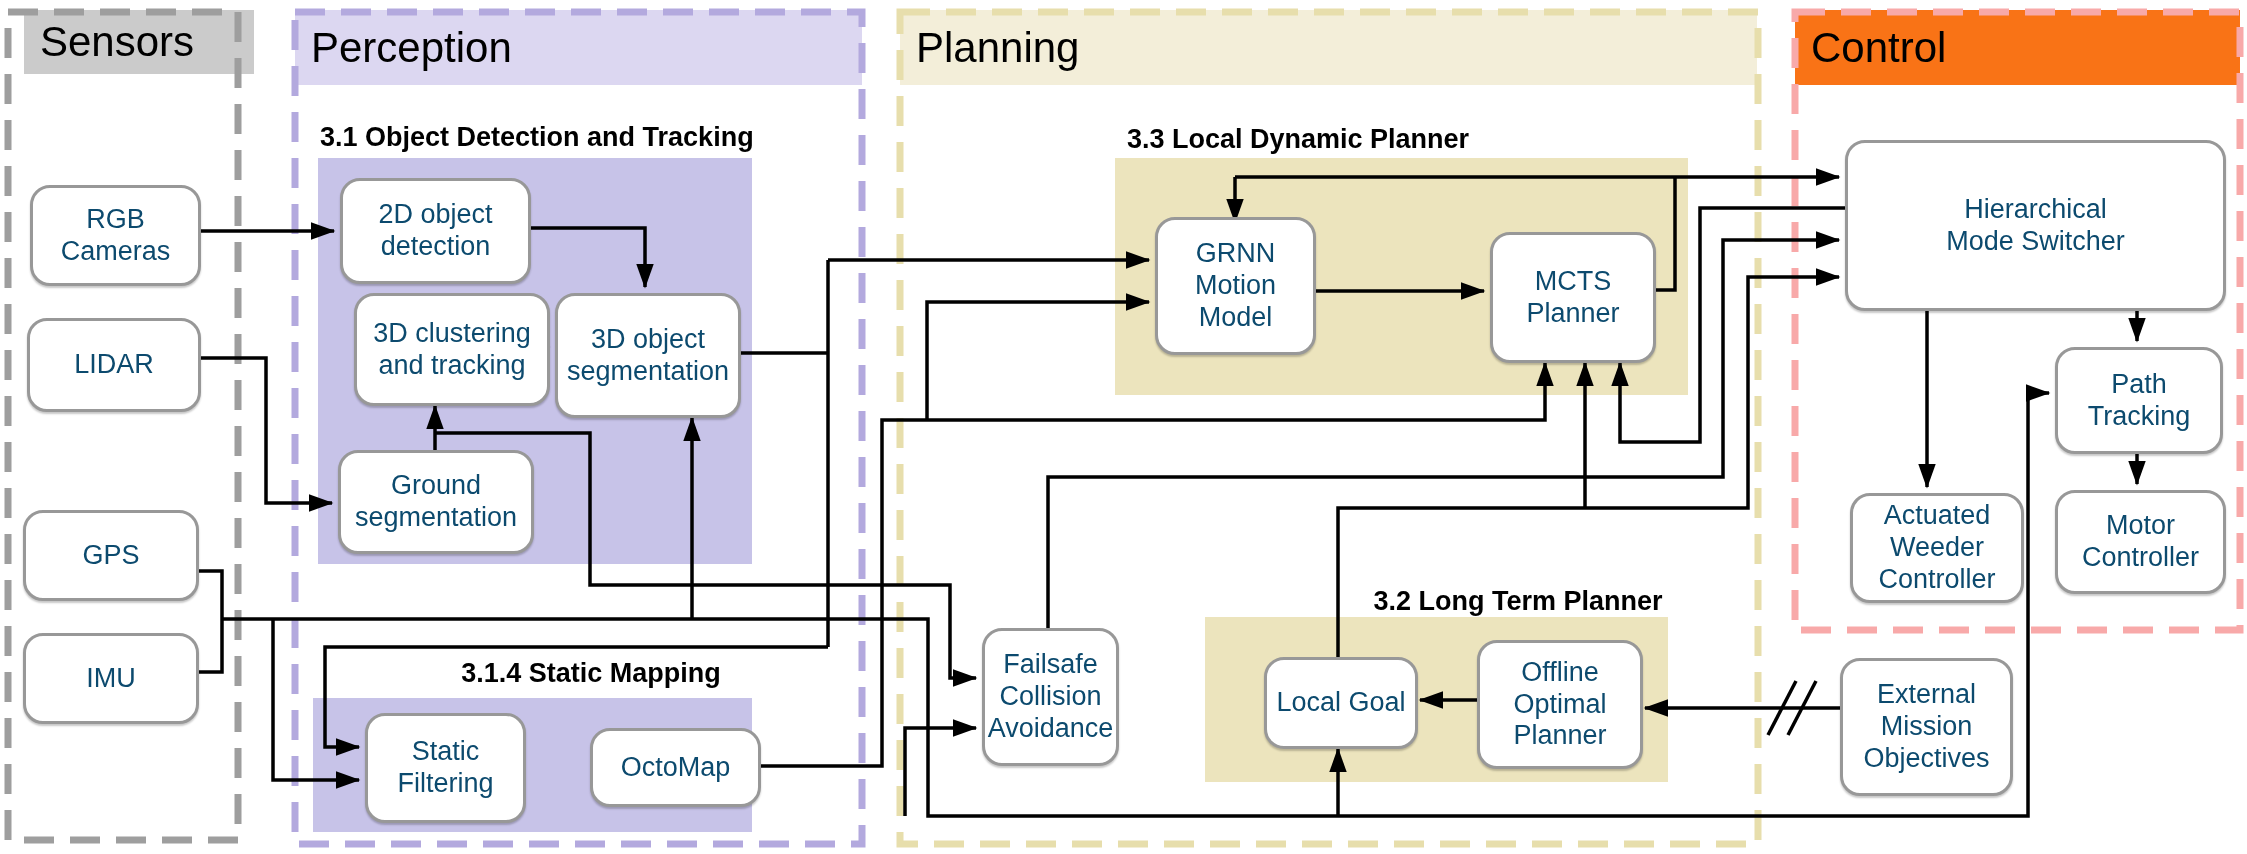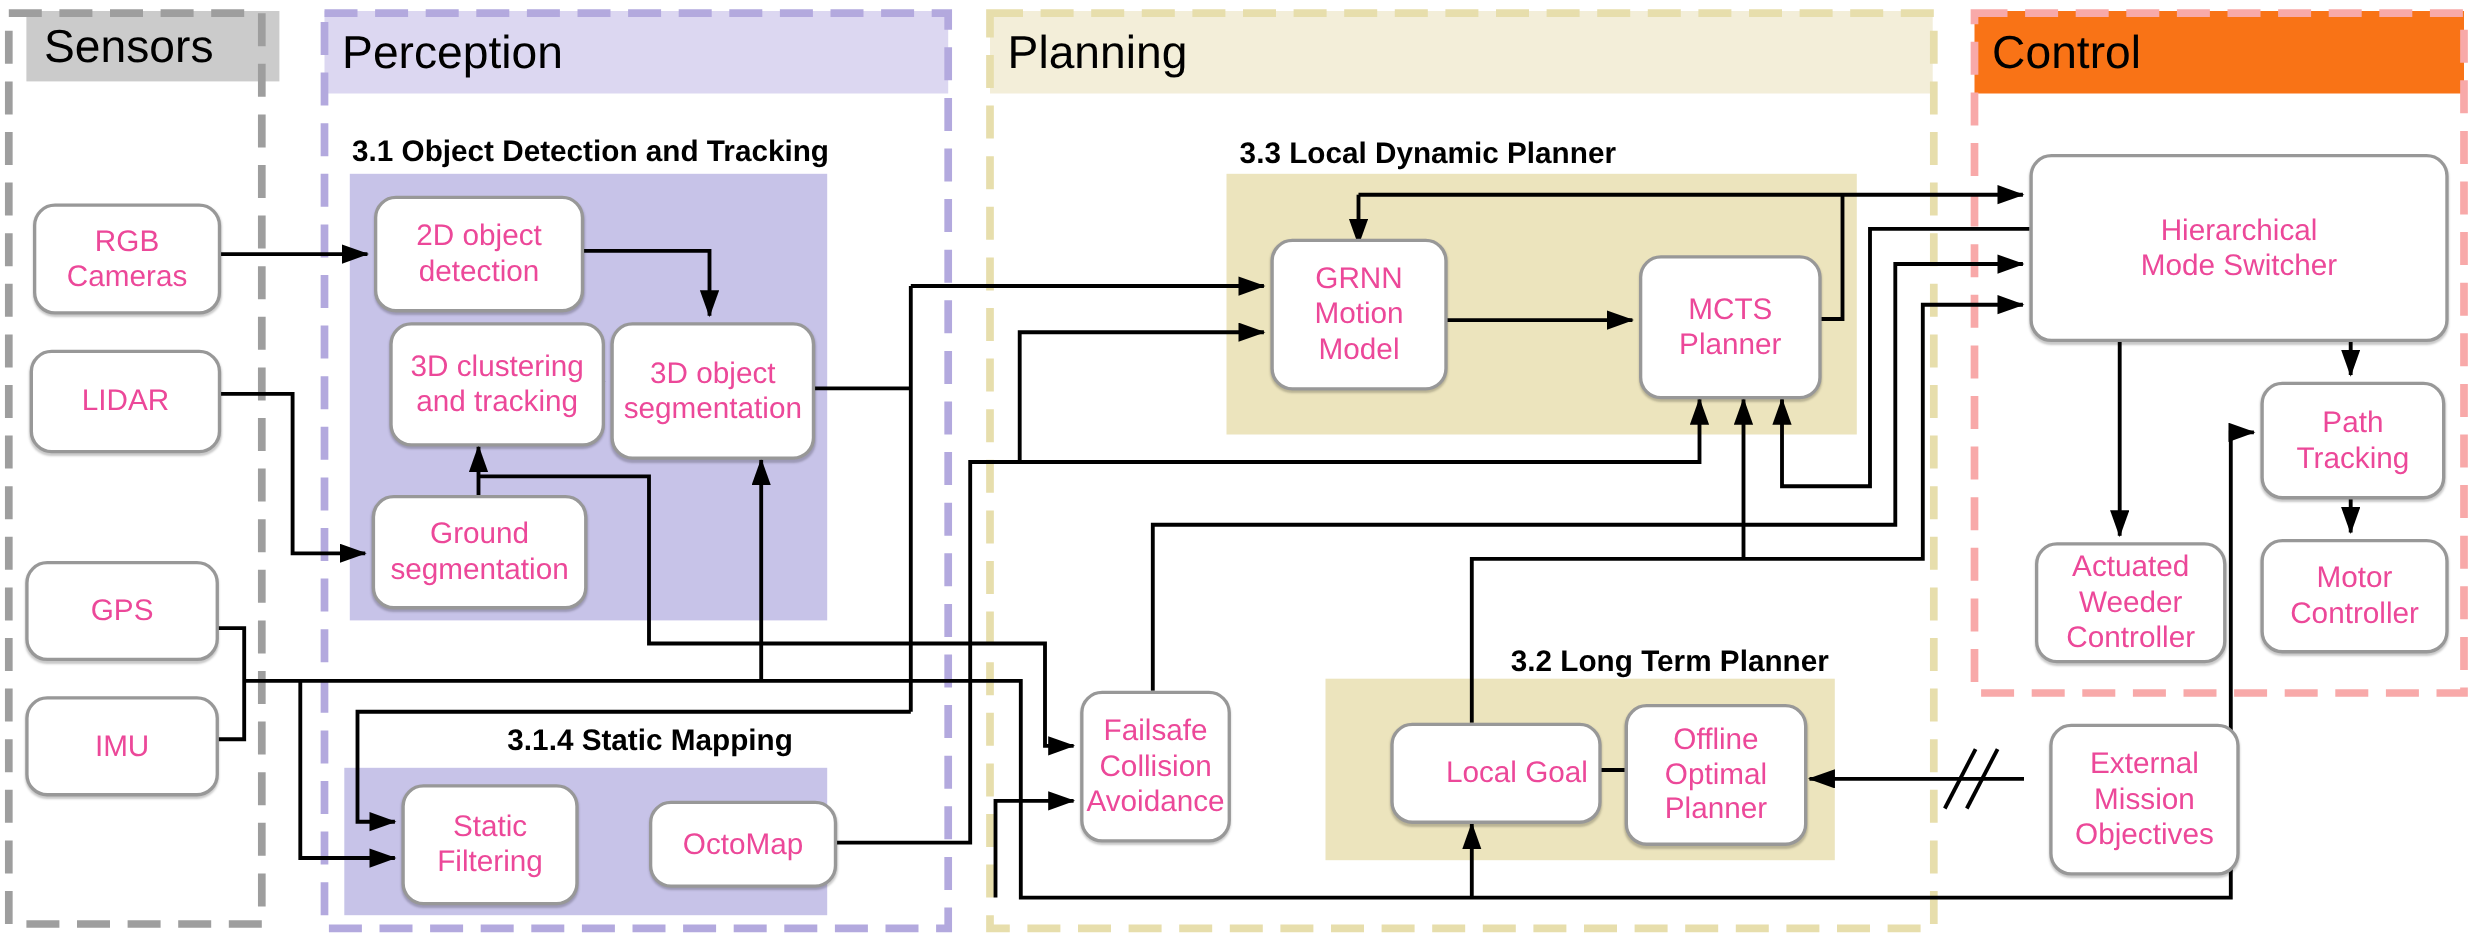--- a/index.html
+++ b/index.html
@@ -57,39 +57,39 @@
     border-radius: 20px;
     box-shadow: 0 2px 2px rgba(0,0,0,0.22);
     display: flex;
     align-items: center;
     justify-content: center;
     text-align: center;
   }
   .node-label {
     font-size: 27px;
     line-height: 1.18;
-    color: #ec4899;
+    color: #0c4a6e;
     white-space: pre-line;
   }
   #n-rgb      { left: 30px;   top: 185px; width: 165px; height: 95px; }
   #n-lidar    { left: 27px;   top: 318px; width: 168px; height: 88px; }
   #n-gps      { left: 23px;   top: 510px; width: 170px; height: 85px; }
   #n-imu      { left: 23px;   top: 633px; width: 170px; height: 85px; }
   #n-det2d    { left: 340px;  top: 178px; width: 185px; height: 100px; }
   #n-clus3d   { left: 354px;  top: 293px; width: 190px; height: 107px; }
   #n-assoc3d  { left: 555px;  top: 293px; width: 180px; height: 119px; }
   #n-ground   { left: 338px;  top: 450px; width: 190px; height: 98px; }
   #n-sfilter  { left: 365px;  top: 713px; width: 155px; height: 104px; }
   #n-octomap  { left: 590px;  top: 728px; width: 165px; height: 73px; }
   #n-grnn     { left: 1155px; top: 217px; width: 155px; height: 132px; }
   #n-mcts     { left: 1490px; top: 232px; width: 160px; height: 125px; }
   #n-failsafe { left: 982px;  top: 628px; width: 131px; height: 132px; }
-  #n-lgoal    { left: 1264px; top: 657px; width: 148px; height: 86px; padding-left: 38px; }
+  #n-lgoal    { left: 1264px; top: 657px; width: 148px; height: 86px; }
   #n-oop      { left: 1477px; top: 640px; width: 160px; height: 123px; }
-  #n-emo      { left: 1840px; top: 658px; width: 167px; height: 132px; margin-left: 23px; }
+  #n-emo      { left: 1840px; top: 658px; width: 167px; height: 132px; }
   #n-hms      { left: 1845px; top: 140px; width: 375px; height: 165px; }
   #n-ptrack   { left: 2055px; top: 347px; width: 162px; height: 101px; }
   #n-awc      { left: 1850px; top: 493px; width: 168px; height: 104px; }
   #n-motor    { left: 2055px; top: 490px; width: 165px; height: 98px; }
 </style>
 </head>
 <body>
 
 <div id="stage">
 

